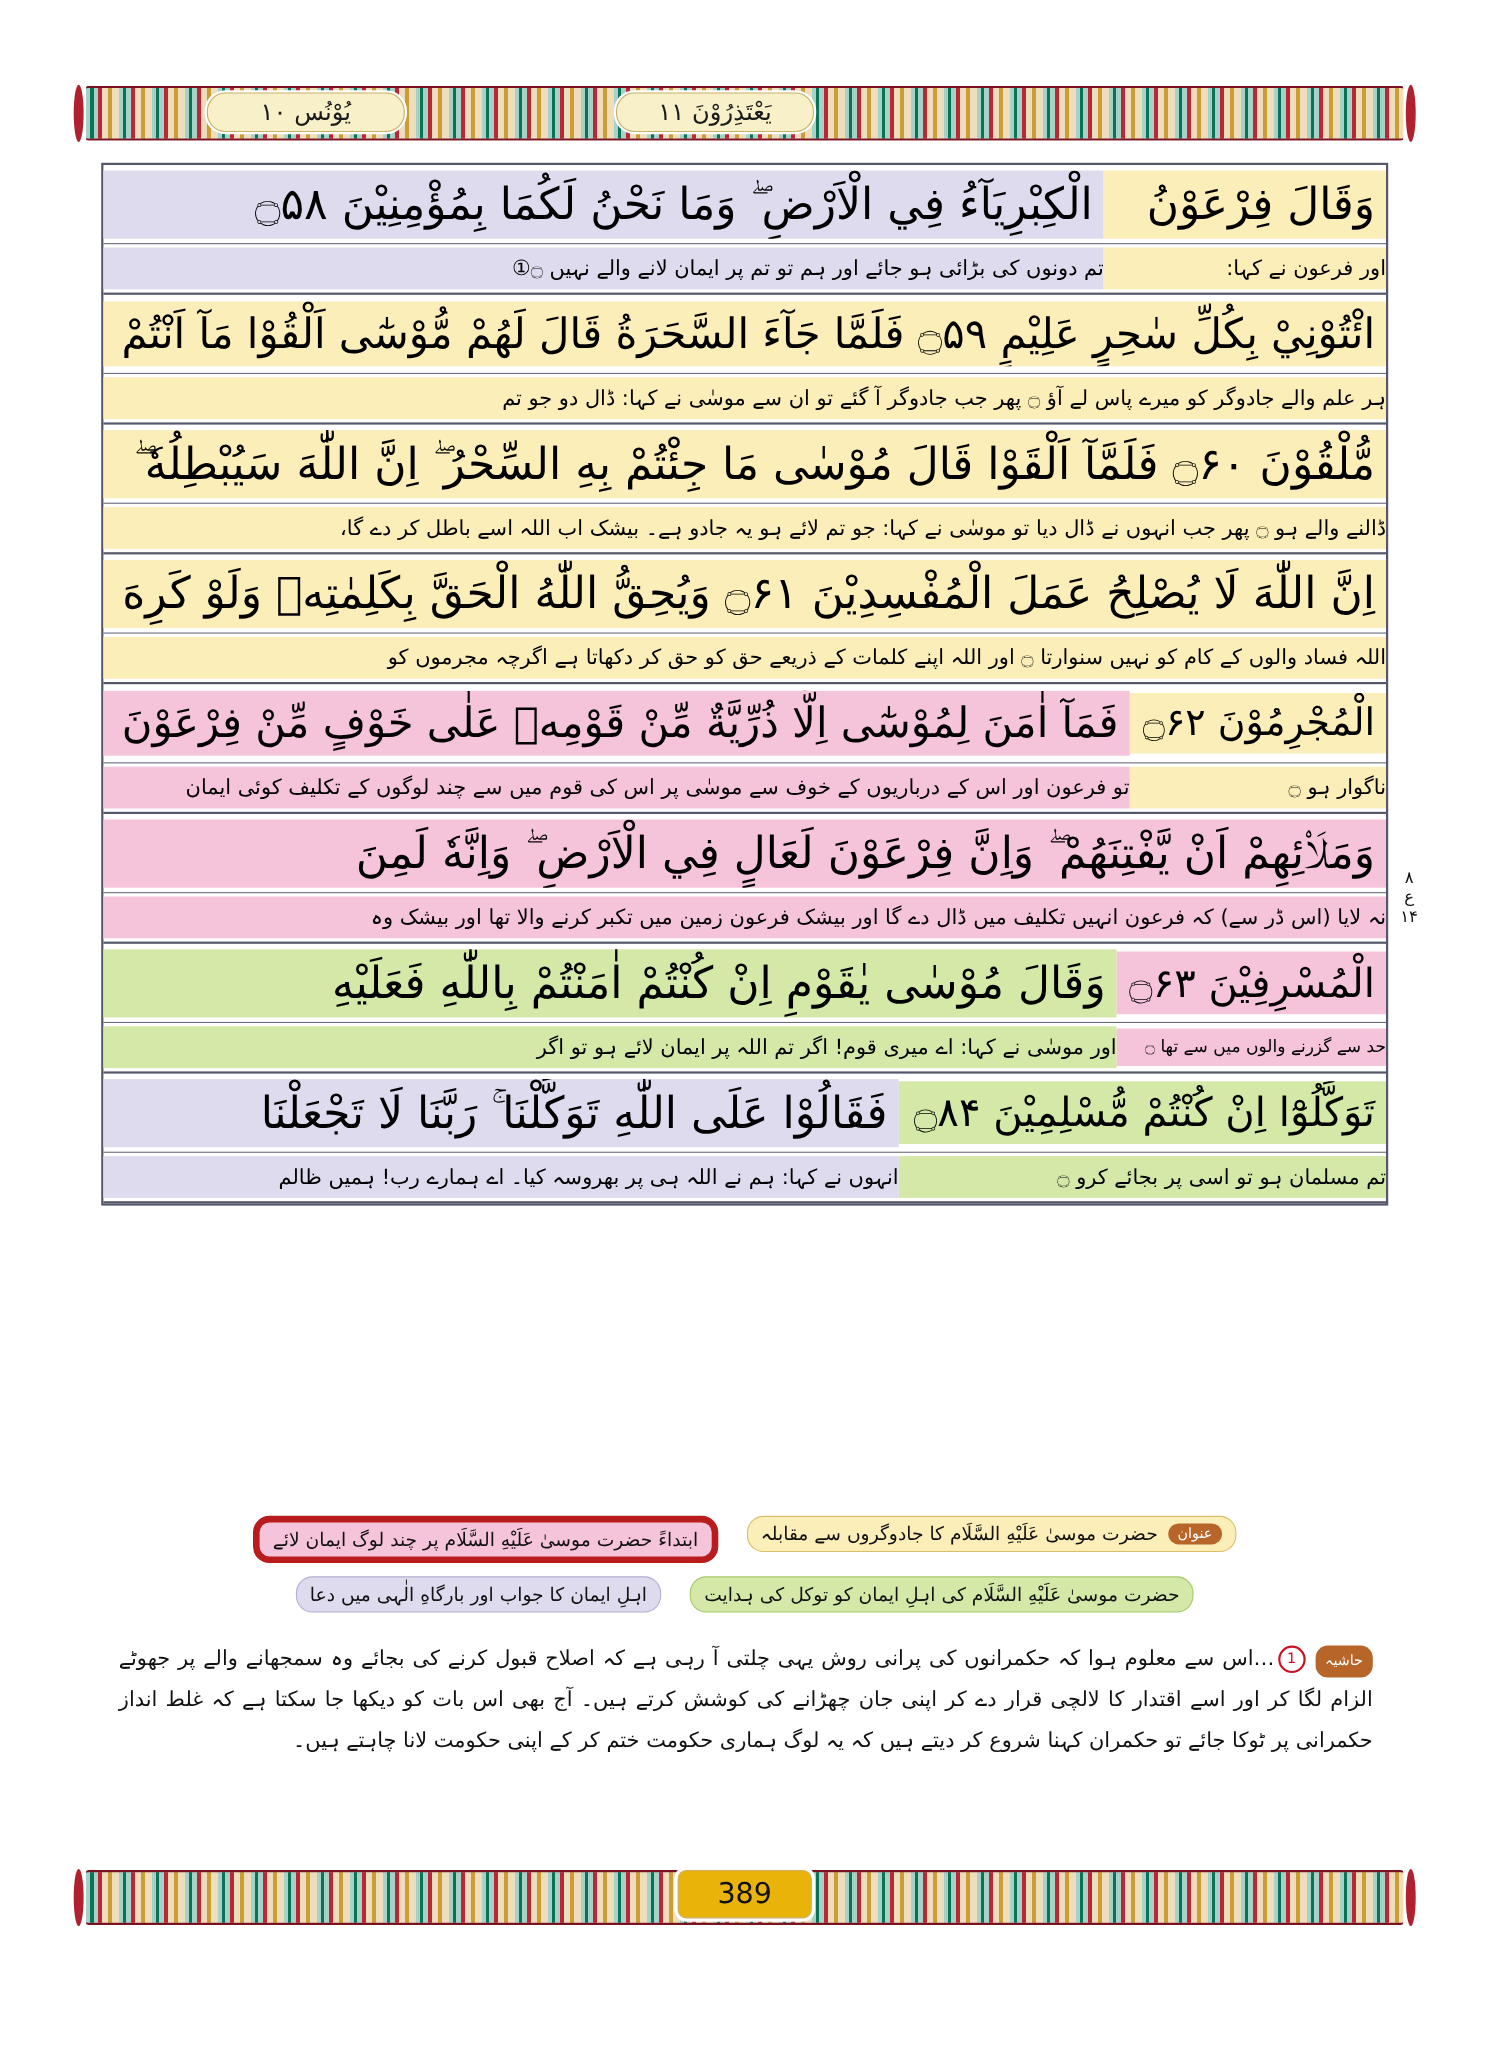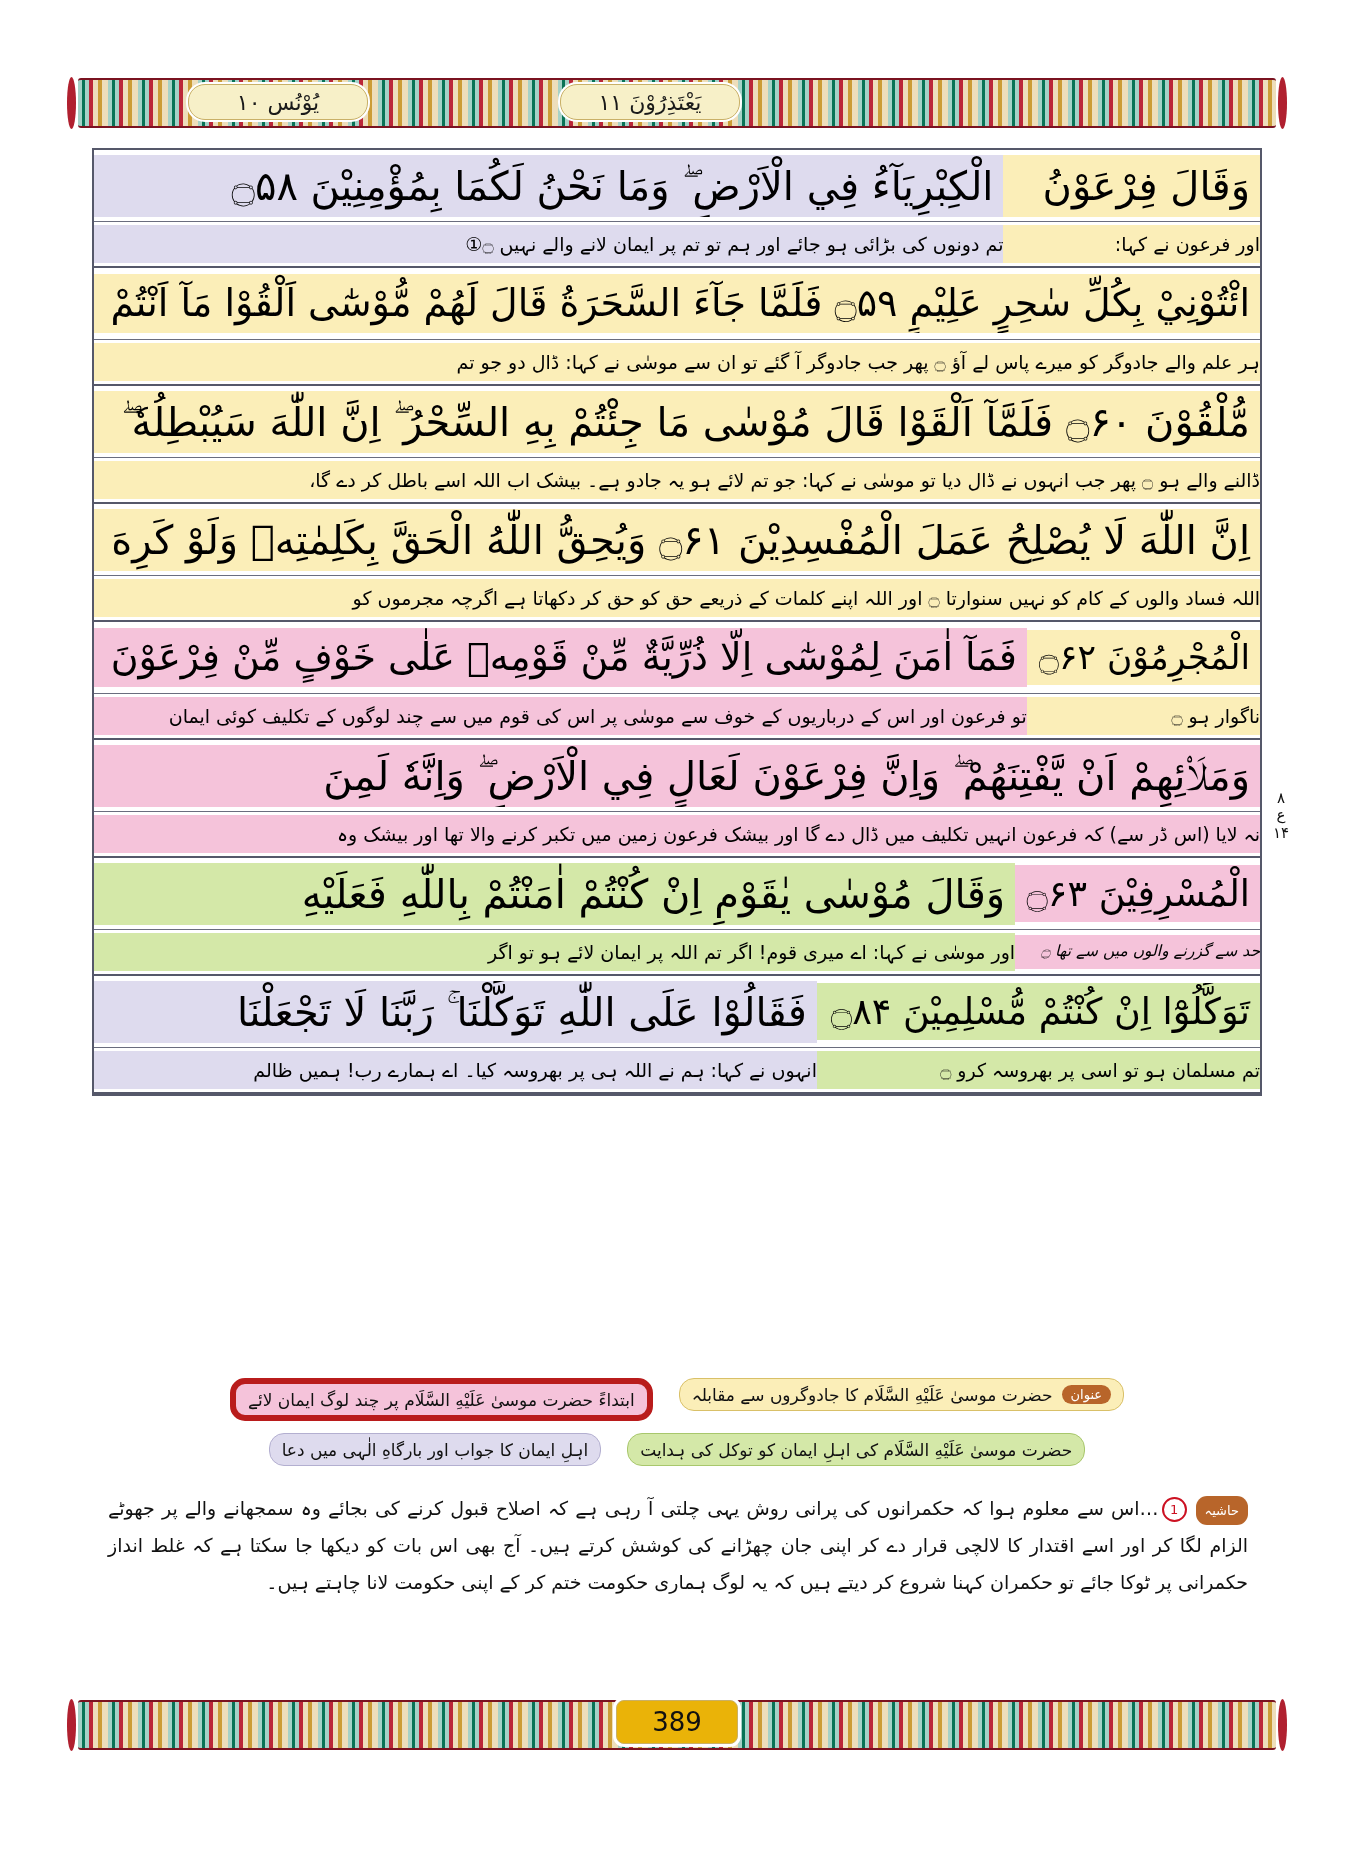--- a/index.html
+++ b/index.html
@@ -200,38 +200,38 @@
       </div>
       <div class="row ar-row" style="height: 72px;">
         <div class="seg" style="background: rgb(245, 195, 218); width: 21%;">
           <div class="ar-text fill" style="font-size: 36.5px;">الْمُسْرِفِيْنَ ۝۶۳</div>
         </div>
         <div class="seg" style="background: rgb(212, 232, 168); width: 79%;">
           <div class="ar-text fill">وَقَالَ مُوْسٰى يٰقَوْمِ اِنْ كُنْتُمْ اٰمَنْتُمْ بِاللّٰهِ فَعَلَيْهِ</div>
         </div>
       </div>
       <div class="row ur-row" style="height: 46px;">
-        <div class="seg" style="background: rgb(245, 195, 218); width: 21%; font-style: italic;">
+        <div class="seg" style="background: rgb(245, 195, 218); width: 21%;">
           <div class="ur-text fill" style="font-size: 15.5px;">حد سے گزرنے والوں میں سے تھا ۝</div>
         </div>
         <div class="seg" style="background: rgb(212, 232, 168); width: 79%;">
           <div class="ur-text fill">اور موسٰی نے کہا: اے میری قوم! اگر تم اللہ پر ایمان لائے ہو تو اگر</div>
         </div>
       </div>
       <div class="row ar-row" style="height: 72px;">
         <div class="seg" style="background: rgb(212, 232, 168); width: 38%;">
           <div class="ar-text fill" style="font-size: 36.5px;">تَوَكَّلُوْٓا اِنْ كُنْتُمْ مُّسْلِمِيْنَ ۝۸۴</div>
         </div>
         <div class="seg" style="background: rgb(222, 219, 238); width: 62%;">
           <div class="ar-text fill">فَقَالُوْا عَلَى اللّٰهِ تَوَكَّلْنَا ۚ رَبَّنَا لَا تَجْعَلْنَا</div>
         </div>
       </div>
       <div class="row ur-row" style="height: 46px;">
         <div class="seg" style="background: rgb(212, 232, 168); width: 38%;">
-          <div class="ur-text fill">تم مسلمان ہو تو اسی پر بھروسہ کرو ۝</div>
+          <div class="ur-text fill">تم مسلمان ہو تو اسی پر بجائے کرو ۝</div>
         </div>
         <div class="seg" style="background: rgb(222, 219, 238); width: 62%;">
           <div class="ur-text fill">انہوں نے کہا: ہم نے اللہ ہی پر بھروسہ کیا۔ اے ہمارے رب! ہمیں ظالم</div>
         </div>
       </div>
     </div>
 
   <div class="topics" id="topics">
       <div class="topic-line">
         <div class="topic yellow">

